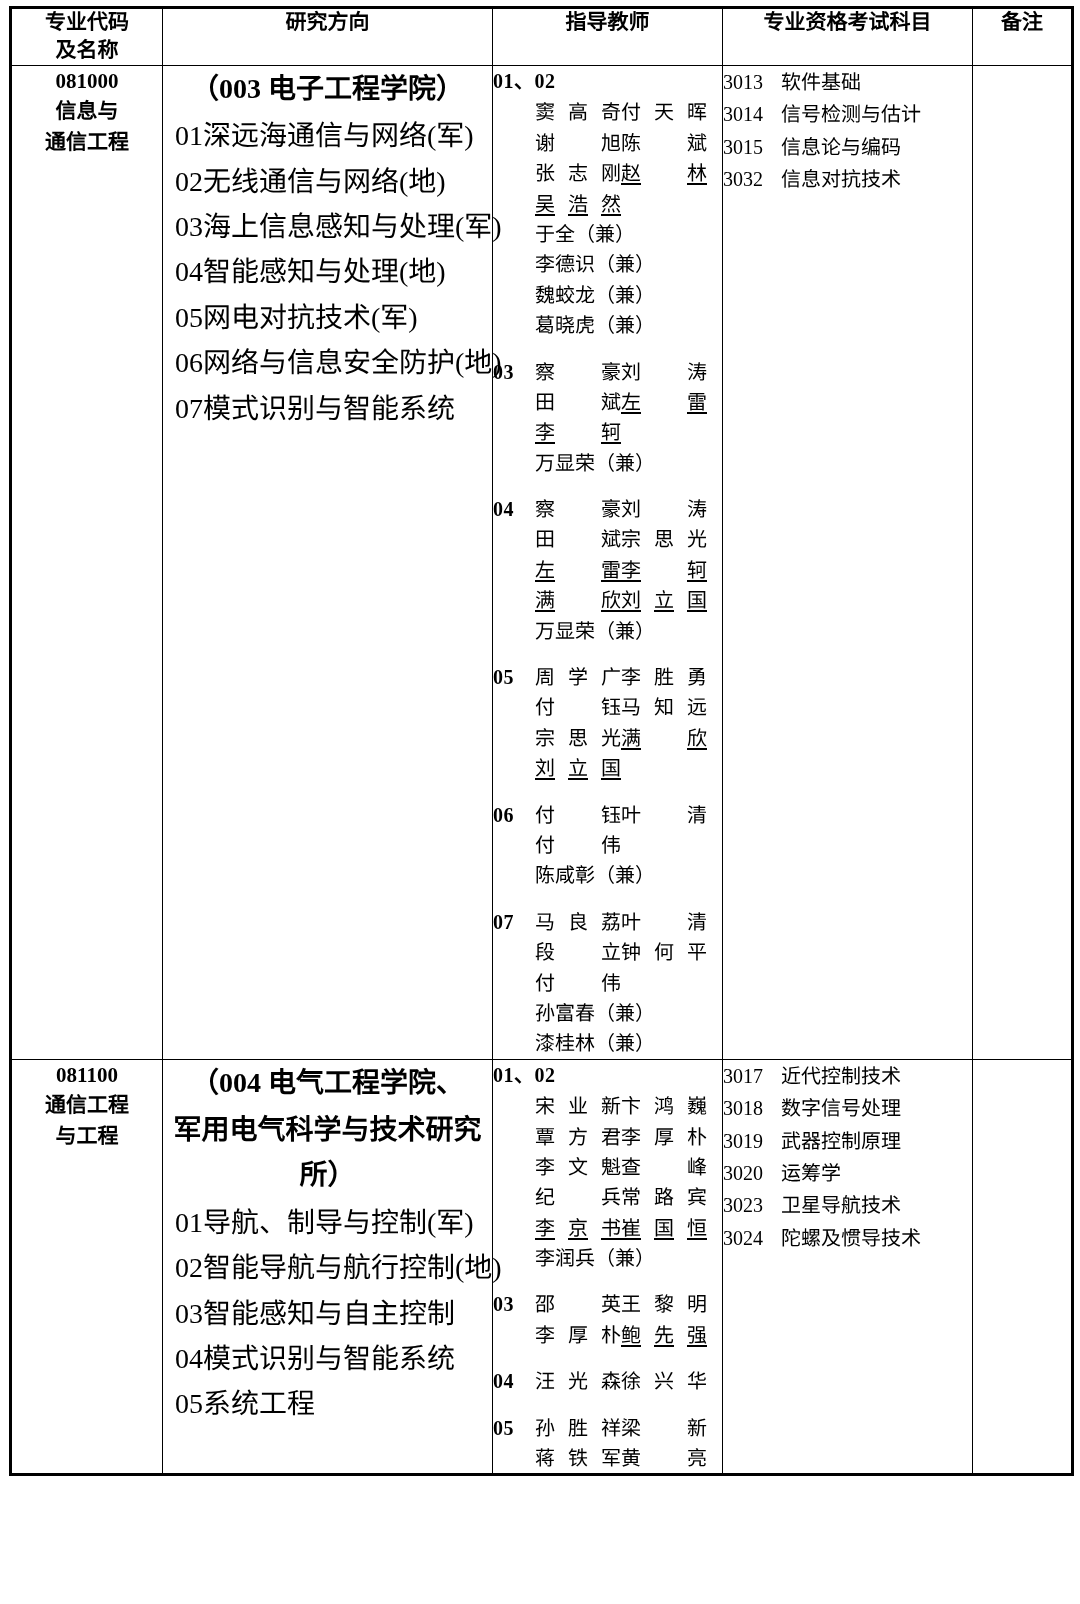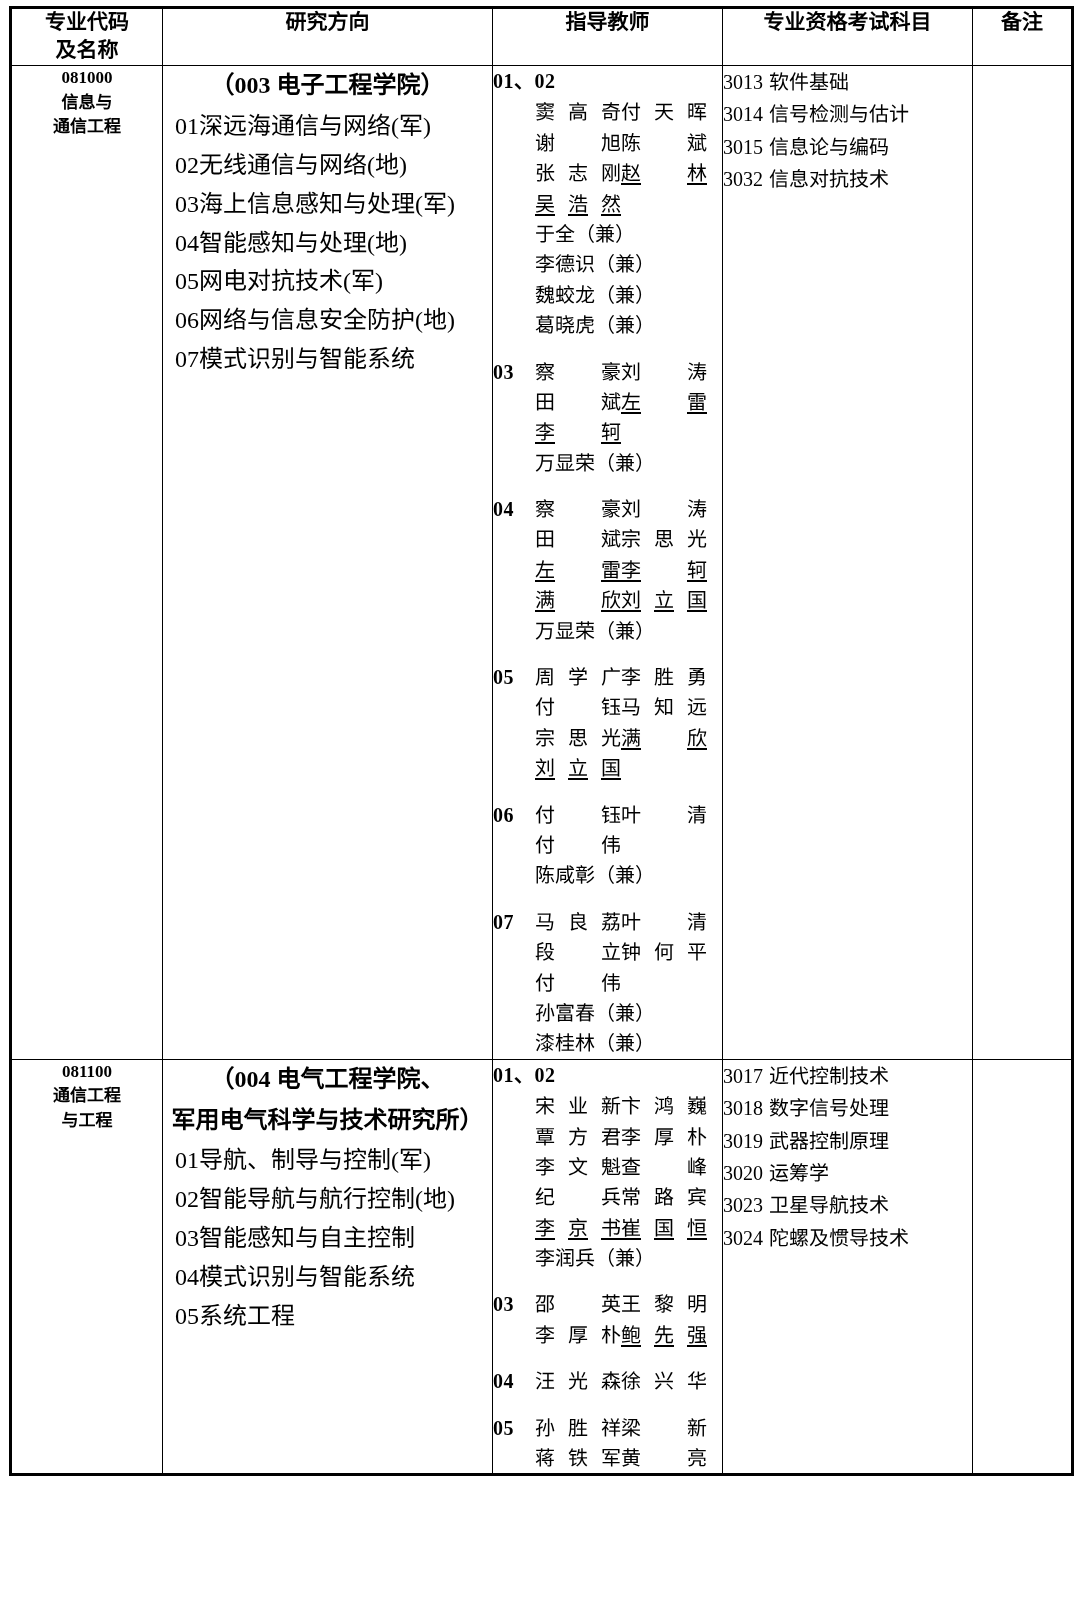--- a/index.html
+++ b/index.html
@@ -61,29 +61,29 @@
     padding: 4px 2px 6px 2px;
     border-bottom: 2px solid #000;
   }
   thead th .hl { display: block; }
 
   
   td.major {
     text-align: center;
     vertical-align: middle;
     font-weight: bold;
-    font-size: 17px;
+    font-size: 21px;
     line-height: 1.45;
   }
   td.major .ml { display: block; white-space: nowrap; }
 
   
   td.dirs {
     vertical-align: middle;
-    font-size: 24px;
+    font-size: 28px;
     line-height: 1.62;
     padding: 6px 10px 6px 14px;
   }
   .dirs .college {
     font-weight: bold;
     text-align: center;
     display: block;
     margin-bottom: 2px;
     white-space: nowrap;
   }
@@ -148,21 +148,21 @@
   td.subjects {
     vertical-align: middle;
     font-size: 20px;
     line-height: 1.62;
     padding: 6px 6px 6px 16px;
   }
   .subjects .sub-line {
     display: block;
     white-space: nowrap;
   }
-  .subjects .scode { margin-right: 6px; }
+  .subjects .scode { margin-right: 18px; }
 
   
   td.remarks { vertical-align: middle; }
 </style>
 </head>
 <body>
 
 <div class="page">
   <table class="catalog">
     <colgroup>

